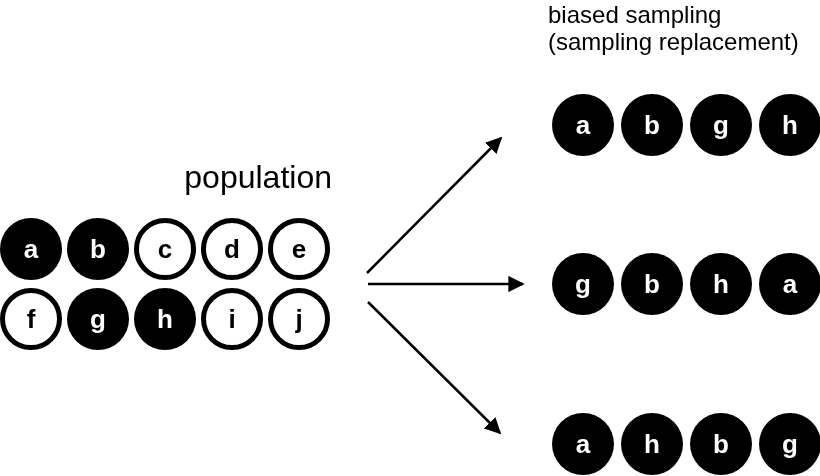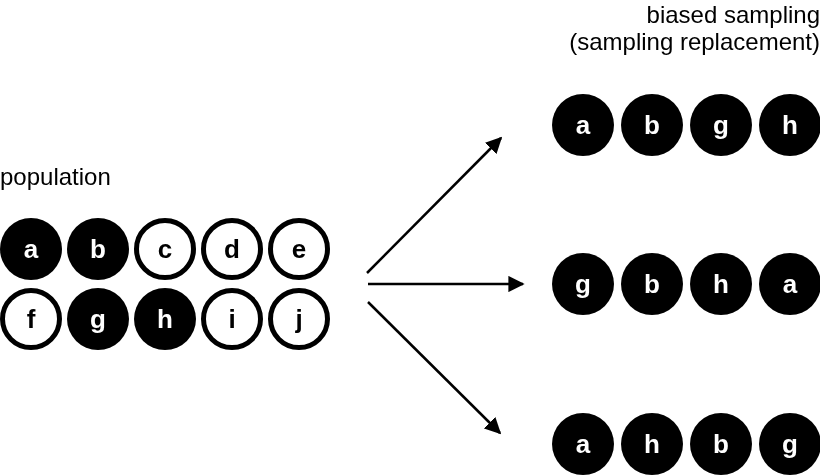--- a/index.html
+++ b/index.html
@@ -15,32 +15,32 @@
   .arrows-layer {
     position: absolute;
     left: 0; top: 0;
     width: 820px; height: 476px;
     pointer-events: none;
   }
   .diagram-title {
     position: absolute;
     left: 548px; top: 1px;
     width: 272px;
-    text-align: right;
+    text-align: left;
     font-size: 24px;
     line-height: 27px;
     color: #000000;
     white-space: nowrap;
   }
   .population-label {
     position: absolute;
     left: 0; top: 163px;
     width: 332px;
-    text-align: left;
-    font-size: 24px;
+    text-align: right;
+    font-size: 32px;
     line-height: 28px;
   }
   .circle-row {
     position: absolute;
     display: flex;
   }
   .pop-row { left: 0; gap: 5px; }
   .pop-row-0 { top: 218px; }
   .pop-row-1 { top: 288px; }
   .sample-row { left: 552px; gap: 7px; }

